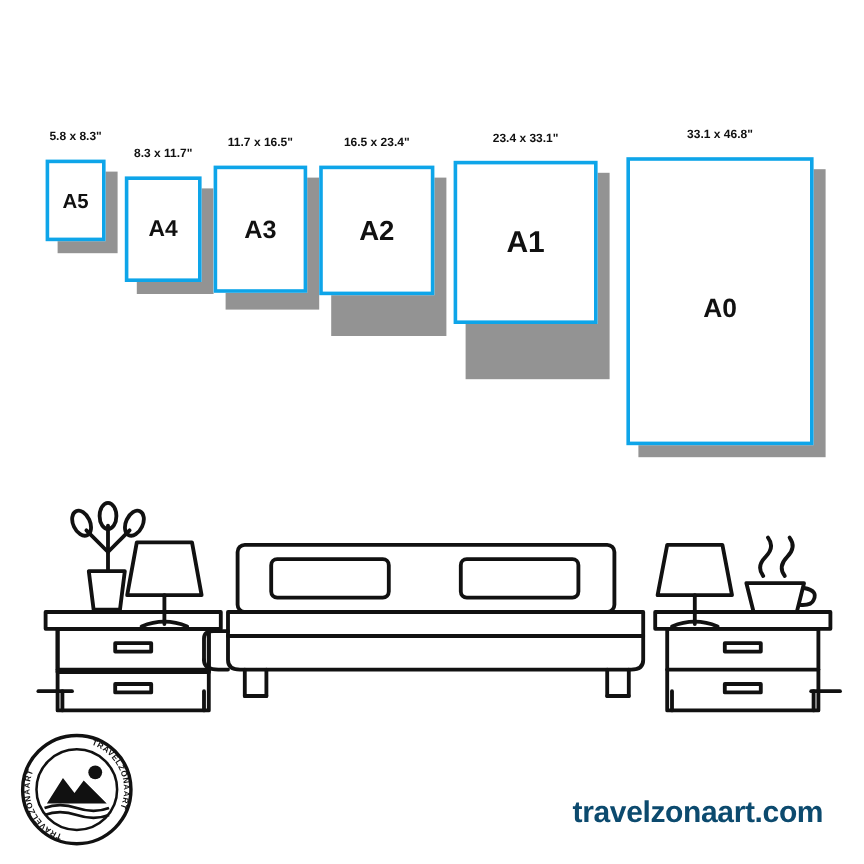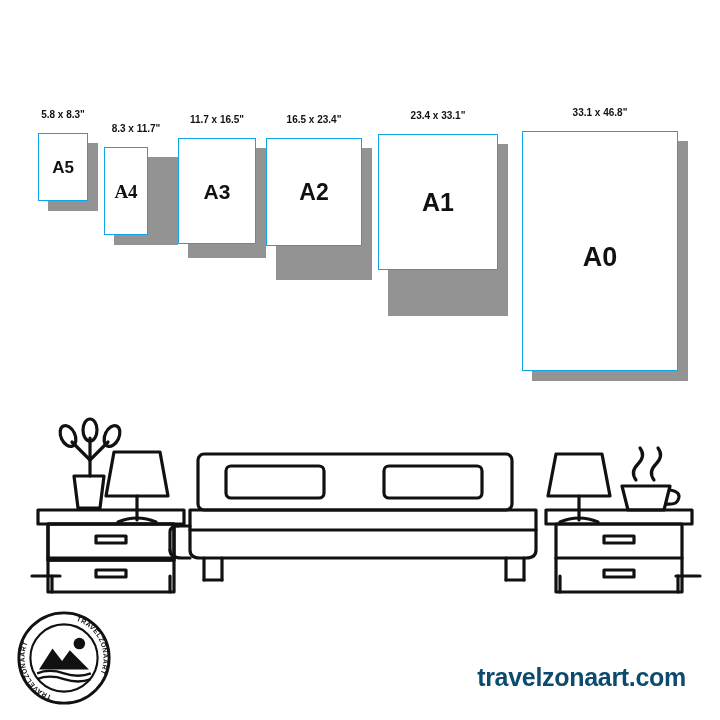--- a/index.html
+++ b/index.html
@@ -46,21 +46,21 @@
     position: absolute;
   }
   .frame-shadow {
     position: absolute;
     background: #6f6f6f;
     opacity: 0.75;
   }
   .frame-box {
     position: absolute;
     background: #ffffff;
-    border: 1px solid #0ea5e9;
+    border: 3px solid #0ea5e9;
     box-sizing: border-box;
     display: flex;
     align-items: center;
     justify-content: center;
   }
   .frame-label {
     font-weight: bold;
     color: #111111;
     line-height: 1;
   }
@@ -116,21 +116,21 @@
       <div class="frame-group" style="left: 38px; top: 109px; width: 64px; height: 108px;">
         <div class="dim-label" style="left: 0px; top: 0px; width: 50px;">5.8 x 8.3"</div>
         <div class="frame-shadow" style="left: 10px; top: 34px; width: 50px; height: 68px;"></div>
         <div class="frame-box" style="left: 0px; top: 24px; width: 50px; height: 68px;">
           <span class="frame-label" style="font-size: 17px;">A5</span>
         </div>
       </div>
       <div class="frame-group" style="left: 104px; top: 123px; width: 78px; height: 128px;">
         <div class="dim-label" style="left: 0px; top: 0px; width: 64px;">8.3 x 11.7"</div>
         <div class="frame-shadow" style="left: 10px; top: 34px; width: 64px; height: 88px;"></div>
-        <div class="frame-box" style="left: 0px; top: 24px; width: 44px; height: 88px; font-family: Liberation Serif, serif;">
+        <div class="frame-box" style="left: 0px; top: 24px; width: 64px; height: 88px;">
           <span class="frame-label" style="font-size: 19px;">A4</span>
         </div>
       </div>
       <div class="frame-group" style="left: 178px; top: 114px; width: 92px; height: 150px;">
         <div class="dim-label" style="left: 0px; top: 0px; width: 78px;">11.7 x 16.5"</div>
         <div class="frame-shadow" style="left: 10px; top: 34px; width: 78px; height: 110px;"></div>
         <div class="frame-box" style="left: 0px; top: 24px; width: 78px; height: 106px;">
           <span class="frame-label" style="font-size: 21px;">A3</span>
         </div>
       </div>
@@ -145,21 +145,21 @@
         <div class="dim-label" style="left: 0px; top: 0px; width: 120px;">23.4 x 33.1"</div>
         <div class="frame-shadow" style="left: 10px; top: 34px; width: 120px; height: 172px;"></div>
         <div class="frame-box" style="left: 0px; top: 24px; width: 120px; height: 136px;">
           <span class="frame-label" style="font-size: 25px;">A1</span>
         </div>
       </div>
       <div class="frame-group" style="left: 522px; top: 107px; width: 170px; height: 280px;">
         <div class="dim-label" style="left: 0px; top: 0px; width: 156px;">33.1 x 46.8"</div>
         <div class="frame-shadow" style="left: 10px; top: 34px; width: 156px; height: 240px;"></div>
         <div class="frame-box" style="left: 0px; top: 24px; width: 156px; height: 240px;">
-          <span class="frame-label" style="font-size: 27px; margin-top: 12px;">A0</span>
+          <span class="frame-label" style="font-size: 22px; margin-top: 12px;">A0</span>
         </div>
       </div>
     </div>
 
   <svg id="scene" viewBox="0 0 720 220">
     <g fill="none" stroke="#111111" stroke-width="3.2" stroke-linejoin="round" stroke-linecap="round">
 
       <line x1="32" y1="196" x2="60" y2="196"></line>
 
       <line x1="676" y1="196" x2="700" y2="196"></line>

